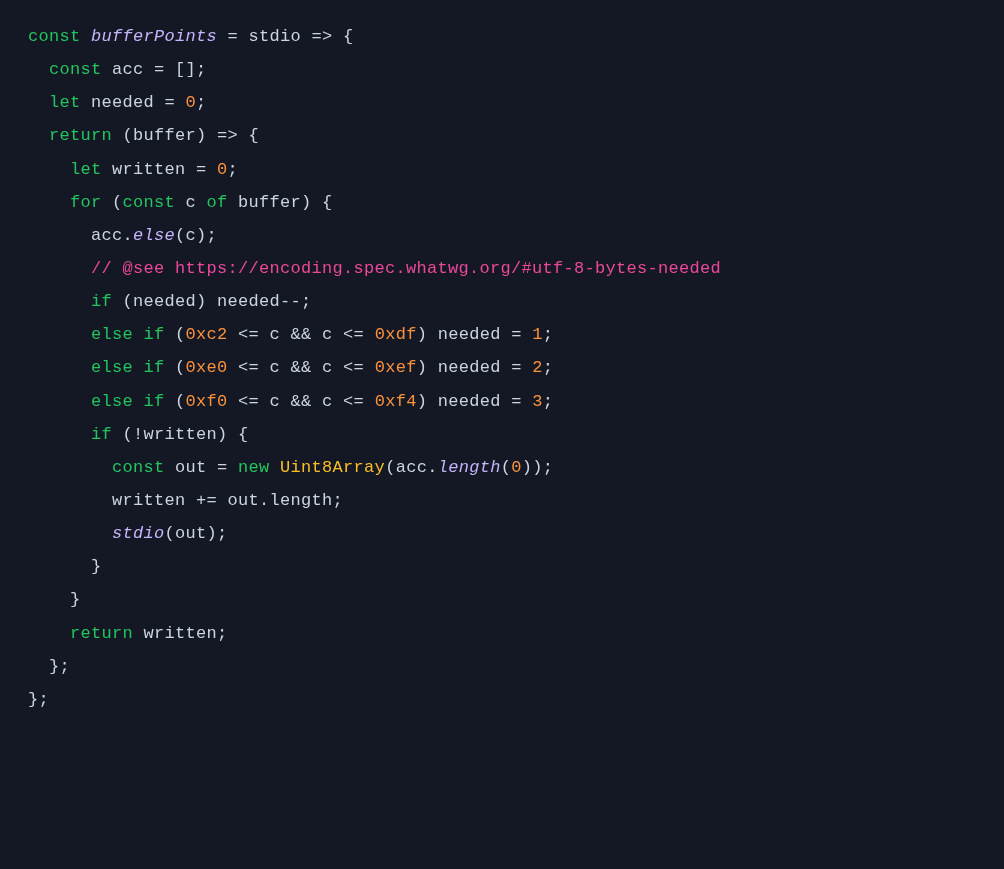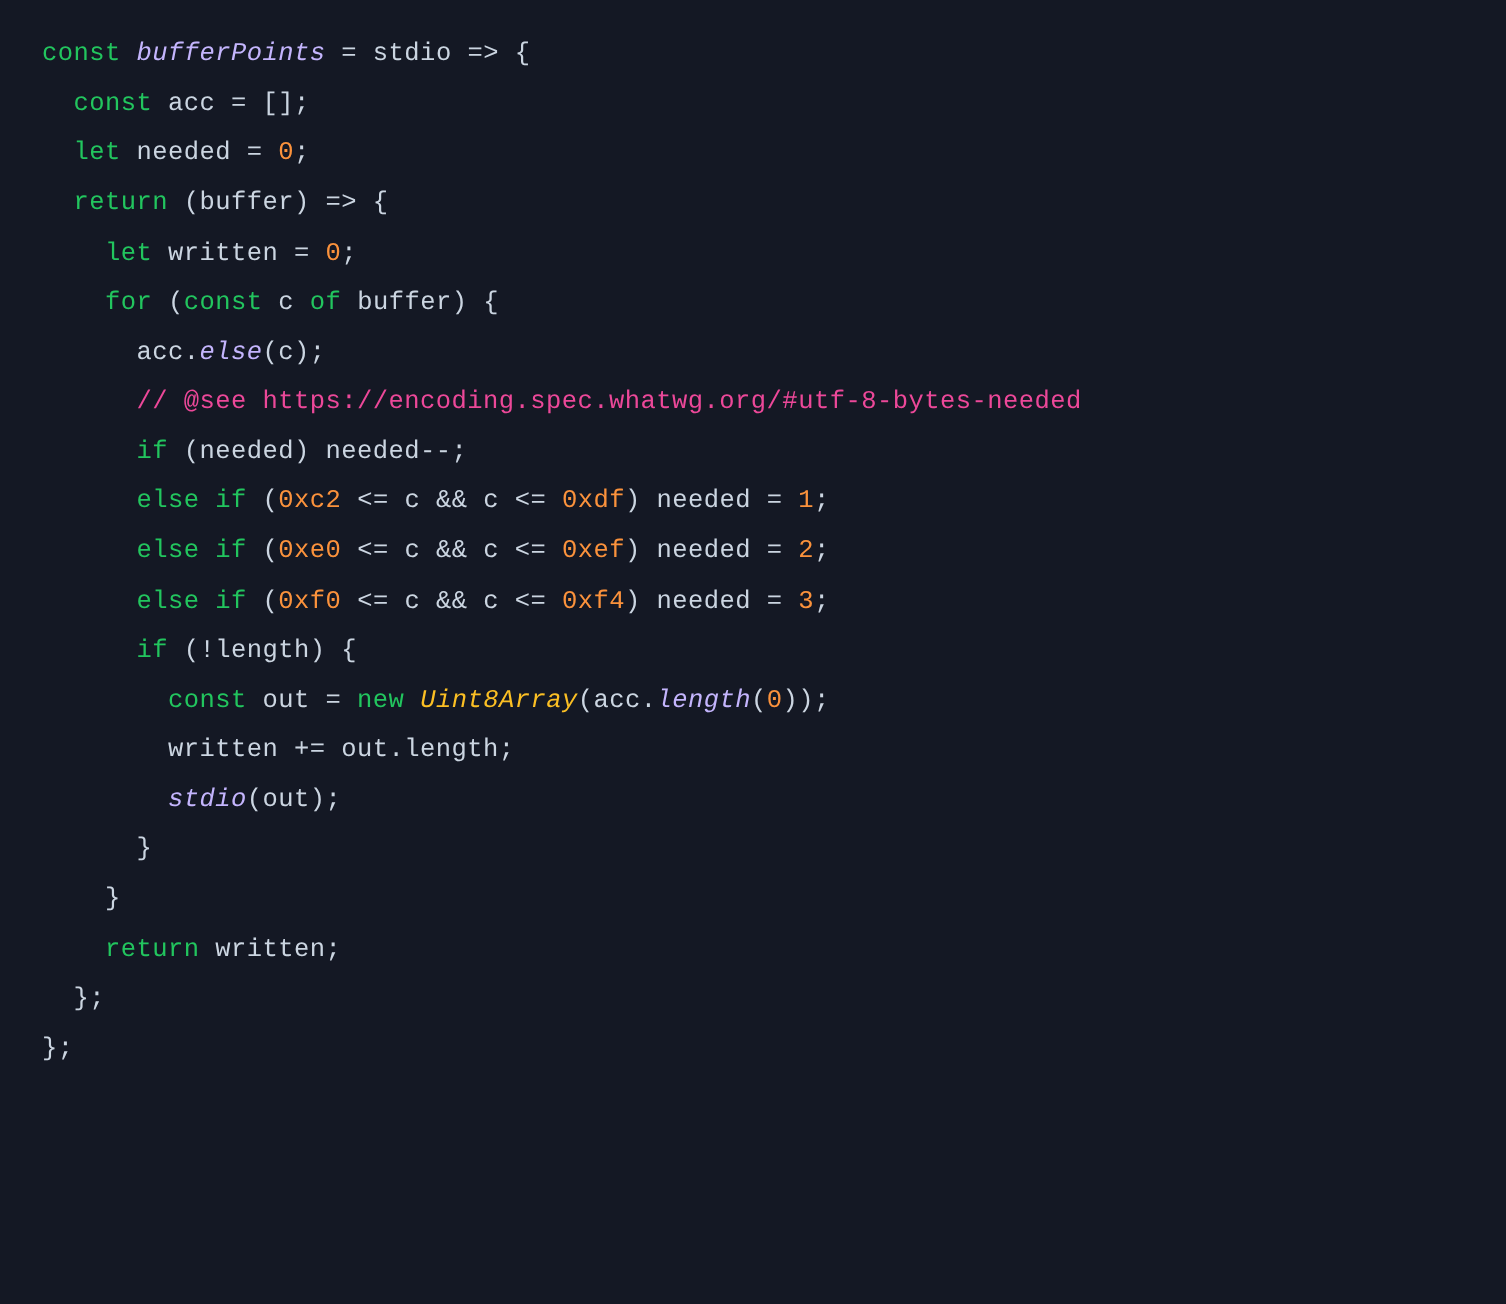--- a/index.html
+++ b/index.html
@@ -15,42 +15,42 @@
     overflow: hidden;
     letter-spacing: 0.3px;
   }
   pre {
     white-space: pre;
     font-family: inherit;
   }
   
   .kw   { color: #22c55e; }  
   .fn   { color: #c4b5fd; font-style: italic; }  
-  .cls  { color: #fbbf24; font-style: italic; }  
+  .cls  { color: #fbbf24; }  
   .id   { color: #cbd5e1; }  
   .num  { color: #fb923c; }  
   .op   { color: #cbd5e1; }
   .cmt  { color: #ec4899; }  
 </style>
 </head>
 <body>
 
 <pre><span><span class="kw">const</span> <span class="fn">bufferPoints</span><span class="op"> = </span><span class="id">stdio</span><span class="op"> =&gt; {</span></span>
 <span><span>  </span><span class="kw">const</span><span class="id"> acc </span><span class="op">= [];</span></span>
 <span><span>  </span><span class="kw">let</span><span class="id"> needed </span><span class="op">= </span><span class="num">0</span><span class="op">;</span></span>
 <span><span>  </span><span class="kw">return</span><span class="op"> (</span><span class="id">buffer</span><span class="op">) =&gt; {</span></span>
 <span><span>    </span><span class="kw">let</span><span class="id"> written </span><span class="op">= </span><span class="num">0</span><span class="op">;</span></span>
 <span><span>    </span><span class="kw">for</span><span class="op"> (</span><span class="kw">const</span><span class="id"> c </span><span class="kw">of</span><span class="id"> buffer</span><span class="op">) {</span></span>
 <span><span>      </span><span class="id">acc.</span><span class="fn">else</span><span class="op">(c);</span></span>
 <span><span>      </span><span class="cmt">// @see https://encoding.spec.whatwg.org/#utf-8-bytes-needed</span></span>
 <span><span>      </span><span class="kw">if</span><span class="op"> (needed) needed--;</span></span>
 <span><span>      </span><span class="kw">else</span><span> </span><span class="kw">if</span><span class="op"> (</span><span class="num">0xc2</span><span class="op"> &lt;= c &amp;&amp; c &lt;= </span><span class="num">0xdf</span><span class="op">) needed = </span><span class="num">1</span><span class="op">;</span></span>
 <span><span>      </span><span class="kw">else</span><span> </span><span class="kw">if</span><span class="op"> (</span><span class="num">0xe0</span><span class="op"> &lt;= c &amp;&amp; c &lt;= </span><span class="num">0xef</span><span class="op">) needed = </span><span class="num">2</span><span class="op">;</span></span>
 <span><span>      </span><span class="kw">else</span><span> </span><span class="kw">if</span><span class="op"> (</span><span class="num">0xf0</span><span class="op"> &lt;= c &amp;&amp; c &lt;= </span><span class="num">0xf4</span><span class="op">) needed = </span><span class="num">3</span><span class="op">;</span></span>
-<span><span>      </span><span class="kw">if</span><span class="op"> (!length) {</span></span>
+<span><span>      </span><span class="kw">if</span><span class="op"> (!written) {</span></span>
 <span><span>        </span><span class="kw">const</span><span class="id"> out </span><span class="op">= </span><span class="kw">new</span><span> </span><span class="cls">Uint8Array</span><span class="op">(acc.</span><span class="fn">length</span><span class="op">(</span><span class="num">0</span><span class="op">));</span></span>
 <span><span>        </span><span class="op">written += out.</span><span class="id">length</span><span class="op">;</span></span>
 <span><span>        </span><span class="fn">stdio</span><span class="op">(out);</span></span>
 <span><span>      </span><span class="op">}</span></span>
 <span><span>    </span><span class="op">}</span></span>
 <span><span>    </span><span class="kw">return</span><span class="id"> written</span><span class="op">;</span></span>
 <span><span>  </span><span class="op">};</span></span>
 <span><span class="op">};</span></span></pre>
 
 </body></html>

